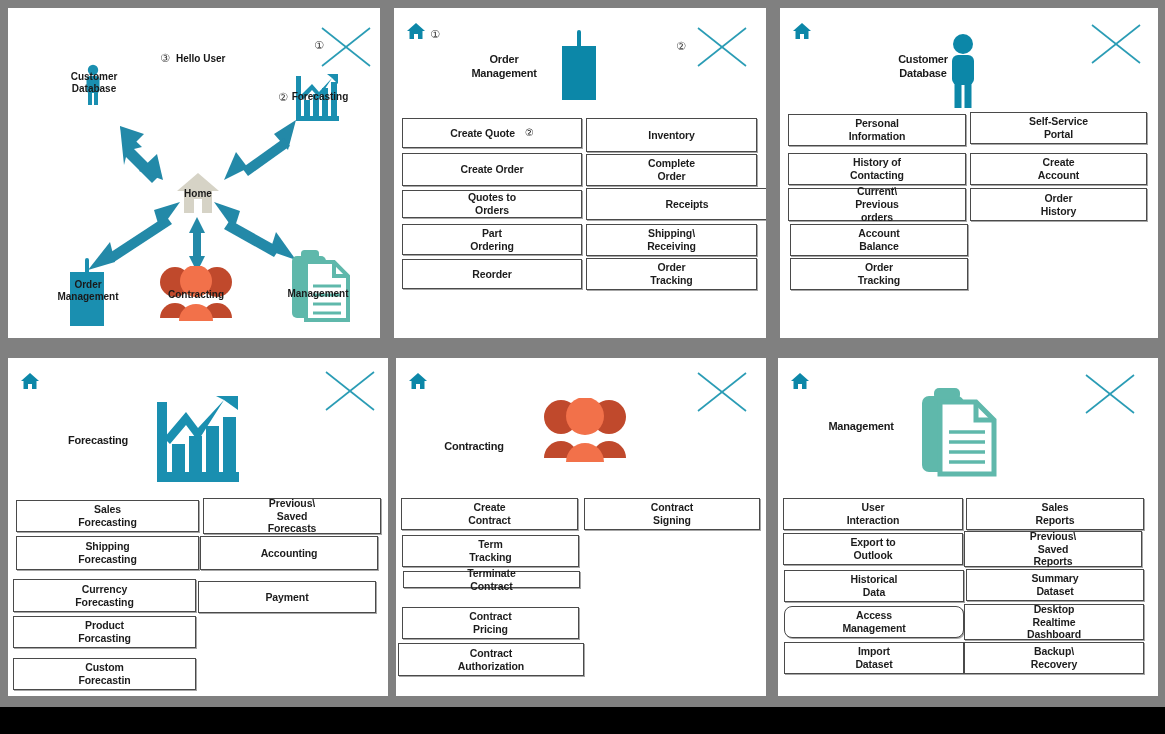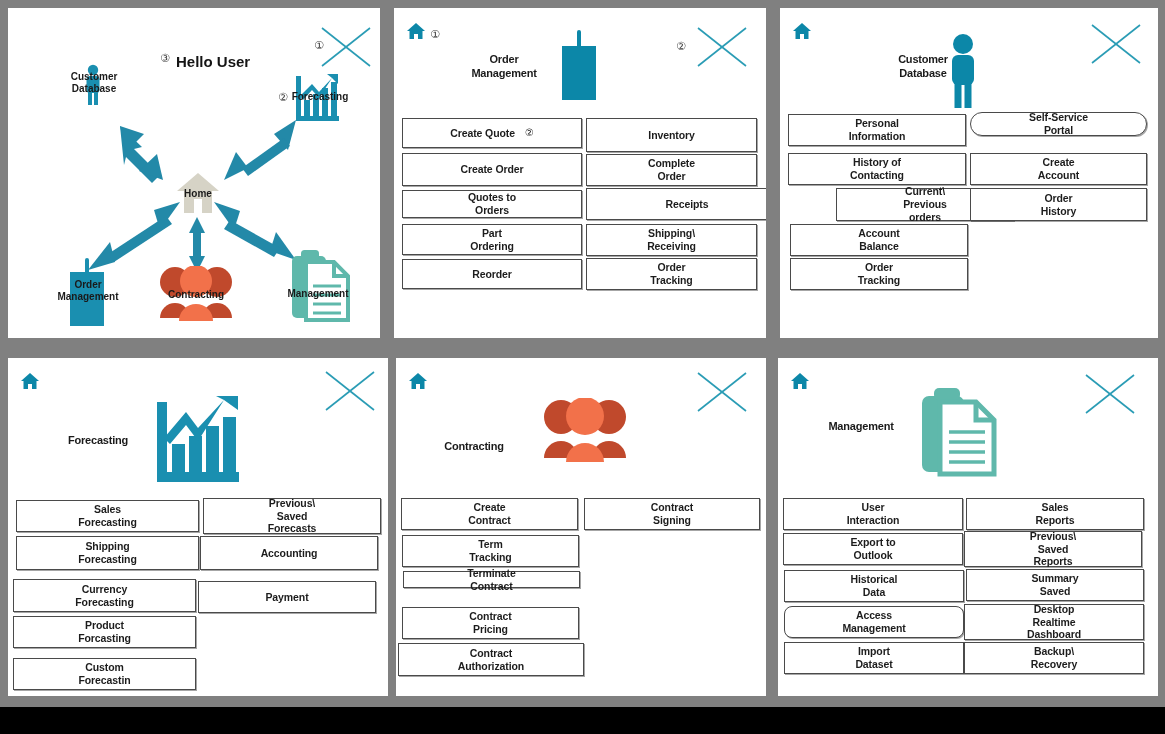--- a/index.html
+++ b/index.html
@@ -84,21 +84,21 @@
     font-size: 10px;
     font-weight: bold;
     color: #1a1a1a;
     text-align: center;
     line-height: 1.2;
     z-index: 5;
     white-space: pre-line;
   }
   .hello-user {
     position: absolute;
-    font-size: 15px;
+    font-size: 10px;
     font-weight: bold;
     color: #141414;
     white-space: nowrap;
   }
   .diag-icon { position:absolute; z-index:2; }
   .arrow-svg { position:absolute; left:0; top:0; z-index:1; }
 </style>
 </head>
 <body>
 
@@ -277,29 +277,29 @@
         <rect x="4" y="22" width="22" height="30" rx="6" fill="#0c87a8"></rect>
         <rect x="6.5" y="50" width="7" height="25" fill="#0c87a8"></rect>
         <rect x="16.5" y="50" width="7" height="25" fill="#0c87a8"></rect>
       </svg>
     </div>
 
     <div class="mbtn" style="left:8px;  top:106px; width:178px; height:32px;">Personal
 Information</div>
     <div class="mbtn" style="left:8px;  top:145px; width:178px; height:32px;">History of
 Contacting</div>
-    <div class="mbtn" style="left:8px;  top:180px; width:178px; height:33px;margin-left:48px;">Current\
+    <div class="mbtn" style="left:8px;  top:180px; width:178px; height:33px;">Current\
 Previous
 orders</div>
     <div class="mbtn" style="left:10px; top:216px; width:178px; height:32px;">Account
 Balance</div>
     <div class="mbtn" style="left:10px; top:250px; width:178px; height:32px;">Order
 Tracking</div>
 
-    <div class="mbtn" style="left:190px; top:104px; width:177px; height:24px;border-radius:14px;">Self-Service
+    <div class="mbtn" style="left:190px; top:104px; width:177px; height:32px;">Self-Service
 Portal</div>
     <div class="mbtn" style="left:190px; top:145px; width:177px; height:32px;">Create
 Account</div>
     <div class="mbtn" style="left:190px; top:180px; width:177px; height:33px;">Order
 History</div>
   </div>
 
   <div class="panel" style="left:8px; top:358px; width:380px; height:338px;">
     <svg class="home-icon" viewBox="0 0 20 18">
       <path d="M10 1 L19 9 L16.5 9 L16.5 17 L12 17 L12 12 L8 12 L8 17 L3.5 17 L3.5 9 L1 9 Z" fill="#0c87a8"></path>
@@ -420,20 +420,20 @@
 Management</div>
     <div class="mbtn" style="left:6px;  top:284px; width:180px; height:32px;">Import
 Dataset</div>
 
     <div class="mbtn" style="left:188px; top:140px; width:178px; height:32px;">Sales
 Reports</div>
     <div class="mbtn" style="left:186px; top:173px; width:178px; height:36px;">Previous\
 Saved
 Reports</div>
     <div class="mbtn" style="left:188px; top:211px; width:178px; height:32px;">Summary
-Saved</div>
+Dataset</div>
     <div class="mbtn" style="left:186px; top:246px; width:180px; height:36px;">Desktop
 Realtime
 Dashboard</div>
     <div class="mbtn" style="left:186px; top:284px; width:180px; height:32px;">Backup\
 Recovery</div>
   </div>
 </div>
 
 </body></html>

